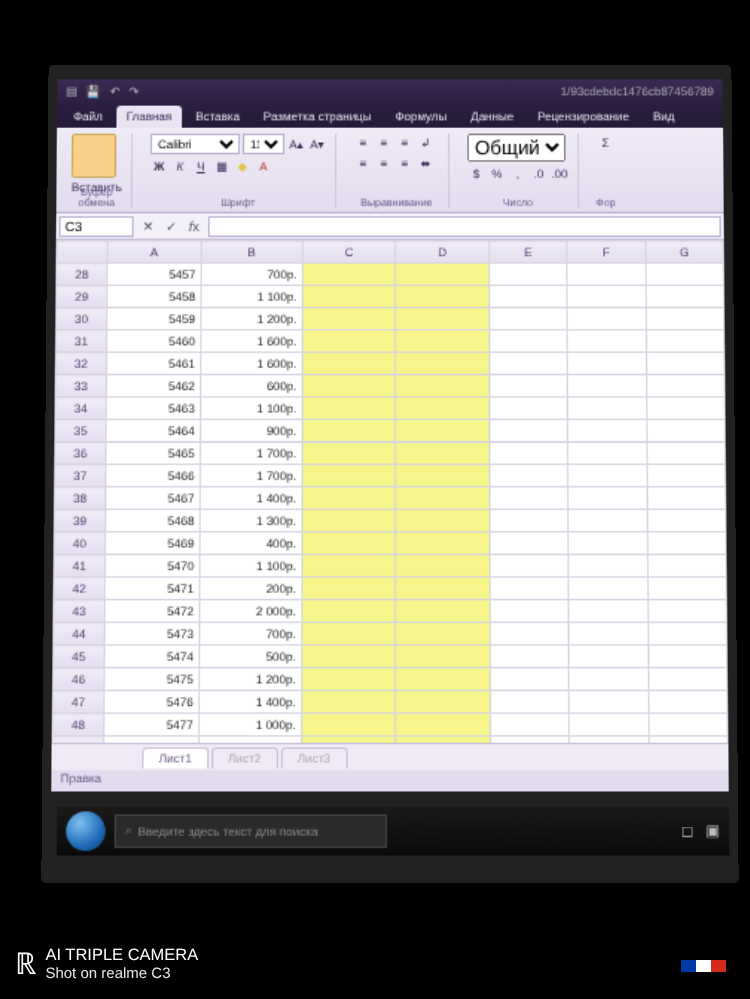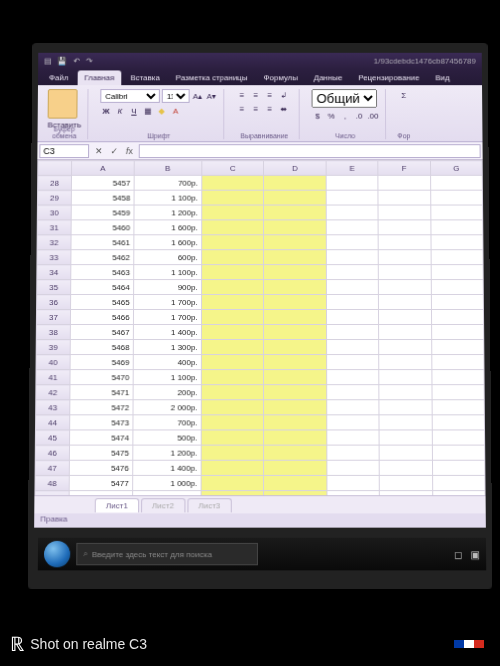--- a/index.html
+++ b/index.html
@@ -531,20 +531,21 @@
     <div class="tray">
       <span>◻</span>
       <span>▣</span>
     </div>
   </div>
 </div>
 
 <div class="watermark">
   <span class="r">ℝ</span>
   <span>
-    <div style="font-size:14px;opacity:.9">Shot on realme C3</div>
+    <div>AI TRIPLE CAMERA</div>
+    <div style="font-size:10px;opacity:.9">Shot on realme C3</div>
   </span>
 </div>
 <div class="flag">
   <span style="background:#0039a6"></span>
     <span style="background:#fff"></span>
     <span style="background:#d52b1e"></span>
 </div>
 
 </body></html>

